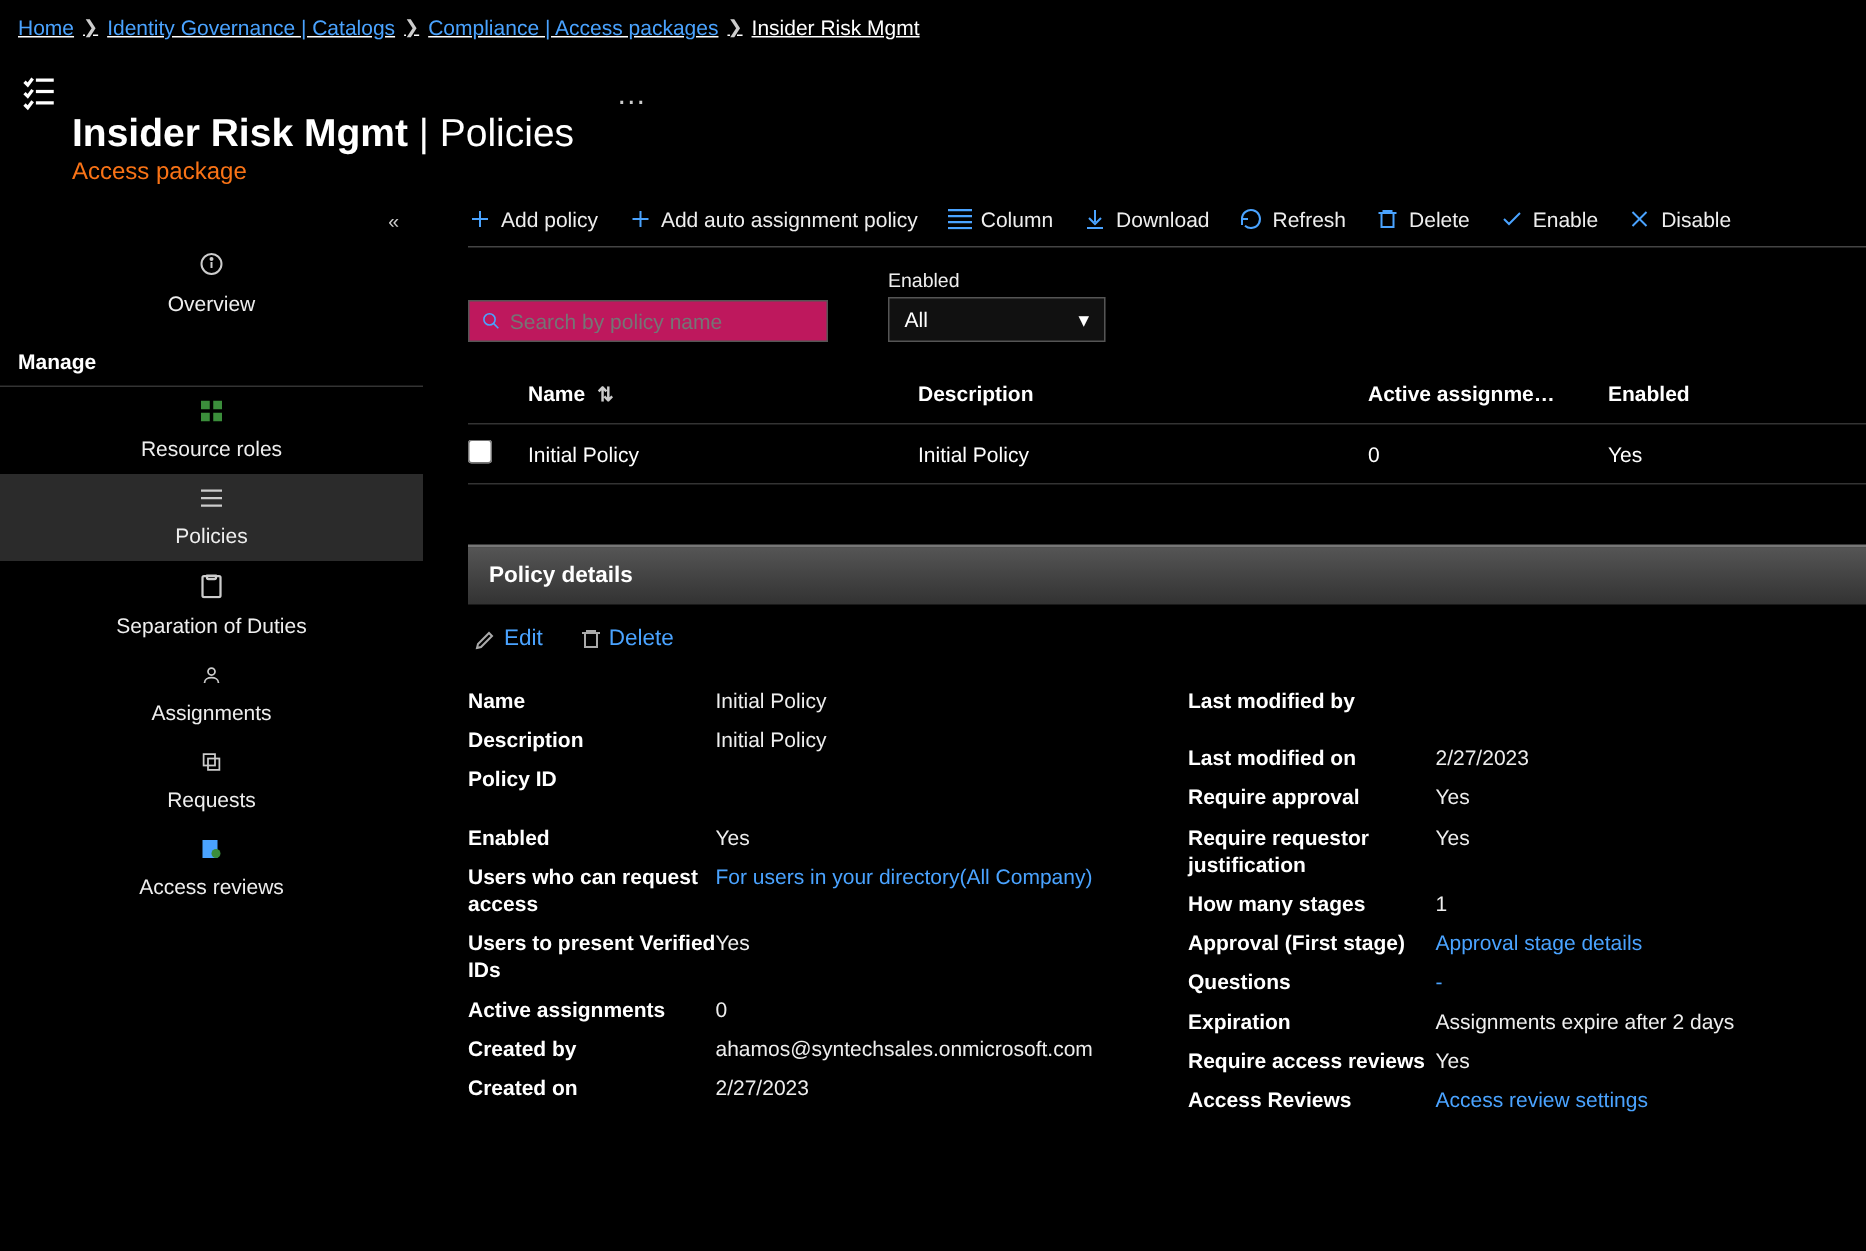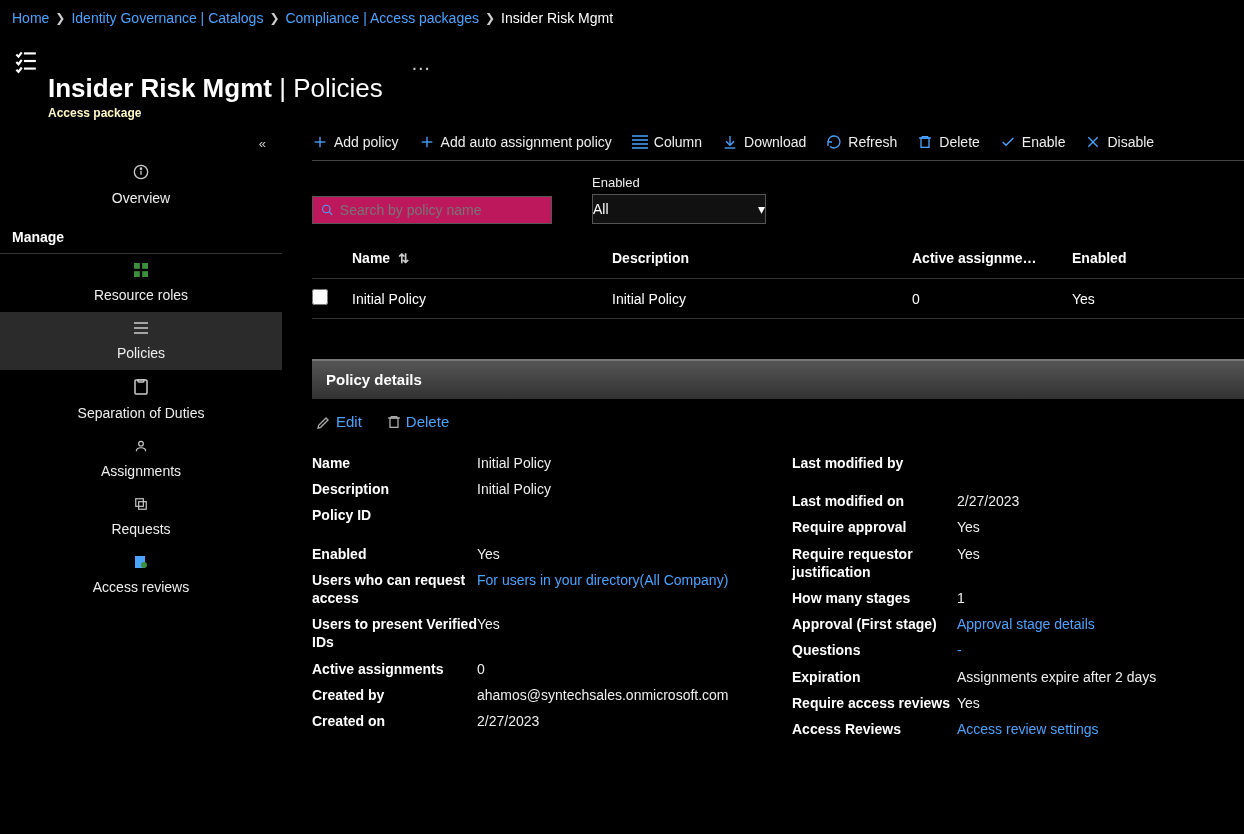--- a/index.html
+++ b/index.html
@@ -12,39 +12,40 @@
     height: 834px;
     overflow: hidden;
   }
   a, .link { color: #4aa3ff; text-decoration: none; cursor: pointer; }
   .breadcrumb {
     padding: 10px 12px;
     display: flex;
     align-items: center;
     gap: 6px;
     font-size: 14px;
+    text-decoration: underline;
   }
   .breadcrumb .sep { color: #ccc; font-size: 12px; }
   .breadcrumb .current { color: #fff; }
 
   .title-row {
     display: flex;
     align-items: flex-start;
     padding: 8px 12px 4px 12px;
     gap: 10px;
   }
   .title-row svg { flex: 0 0 auto; margin-top: 4px; }
   .title-text {
     font-size: 26px;
     font-weight: 600;
     color: #fff;
     margin-top: 29px;
   }
   .title-text .thin { font-weight: 300; color: #fff; }
-  .subtitle { font-size: 12px; color: #fef9c3; padding-left: 0; margin-top: 2px; font-weight: bold; }
+  .subtitle { font-size: 16px; color: #f97316; padding-left: 0; margin-top: 2px; }
   .title-dots { color: #ccc; font-size: 20px; margin-left: 18px; margin-top: 8px; cursor: pointer; }
 
   .layout {
     display: flex;
     width: 100%;
   }
   .sidebar {
     width: 282px;
     padding-top: 8px;
     flex-shrink: 0;
@@ -125,22 +126,22 @@
     border: none;
     outline: none;
     color: #ccc;
     font-size: 14px;
     width: 100%;
   }
   .filter-group label { font-size: 13px; color: #eee; display: block; margin-bottom: 4px; }
   .select-box {
     border: 1px solid #555;
     background: #111;
-    padding: 6px 0;
-    width: 174px;
+    padding: 6px 10px;
+    width: 145px;
     display: flex;
     justify-content: space-between;
     align-items: center;
     cursor: pointer;
     font-size: 14px;
   }
 
   .grid {
     width: 100%;
   }

